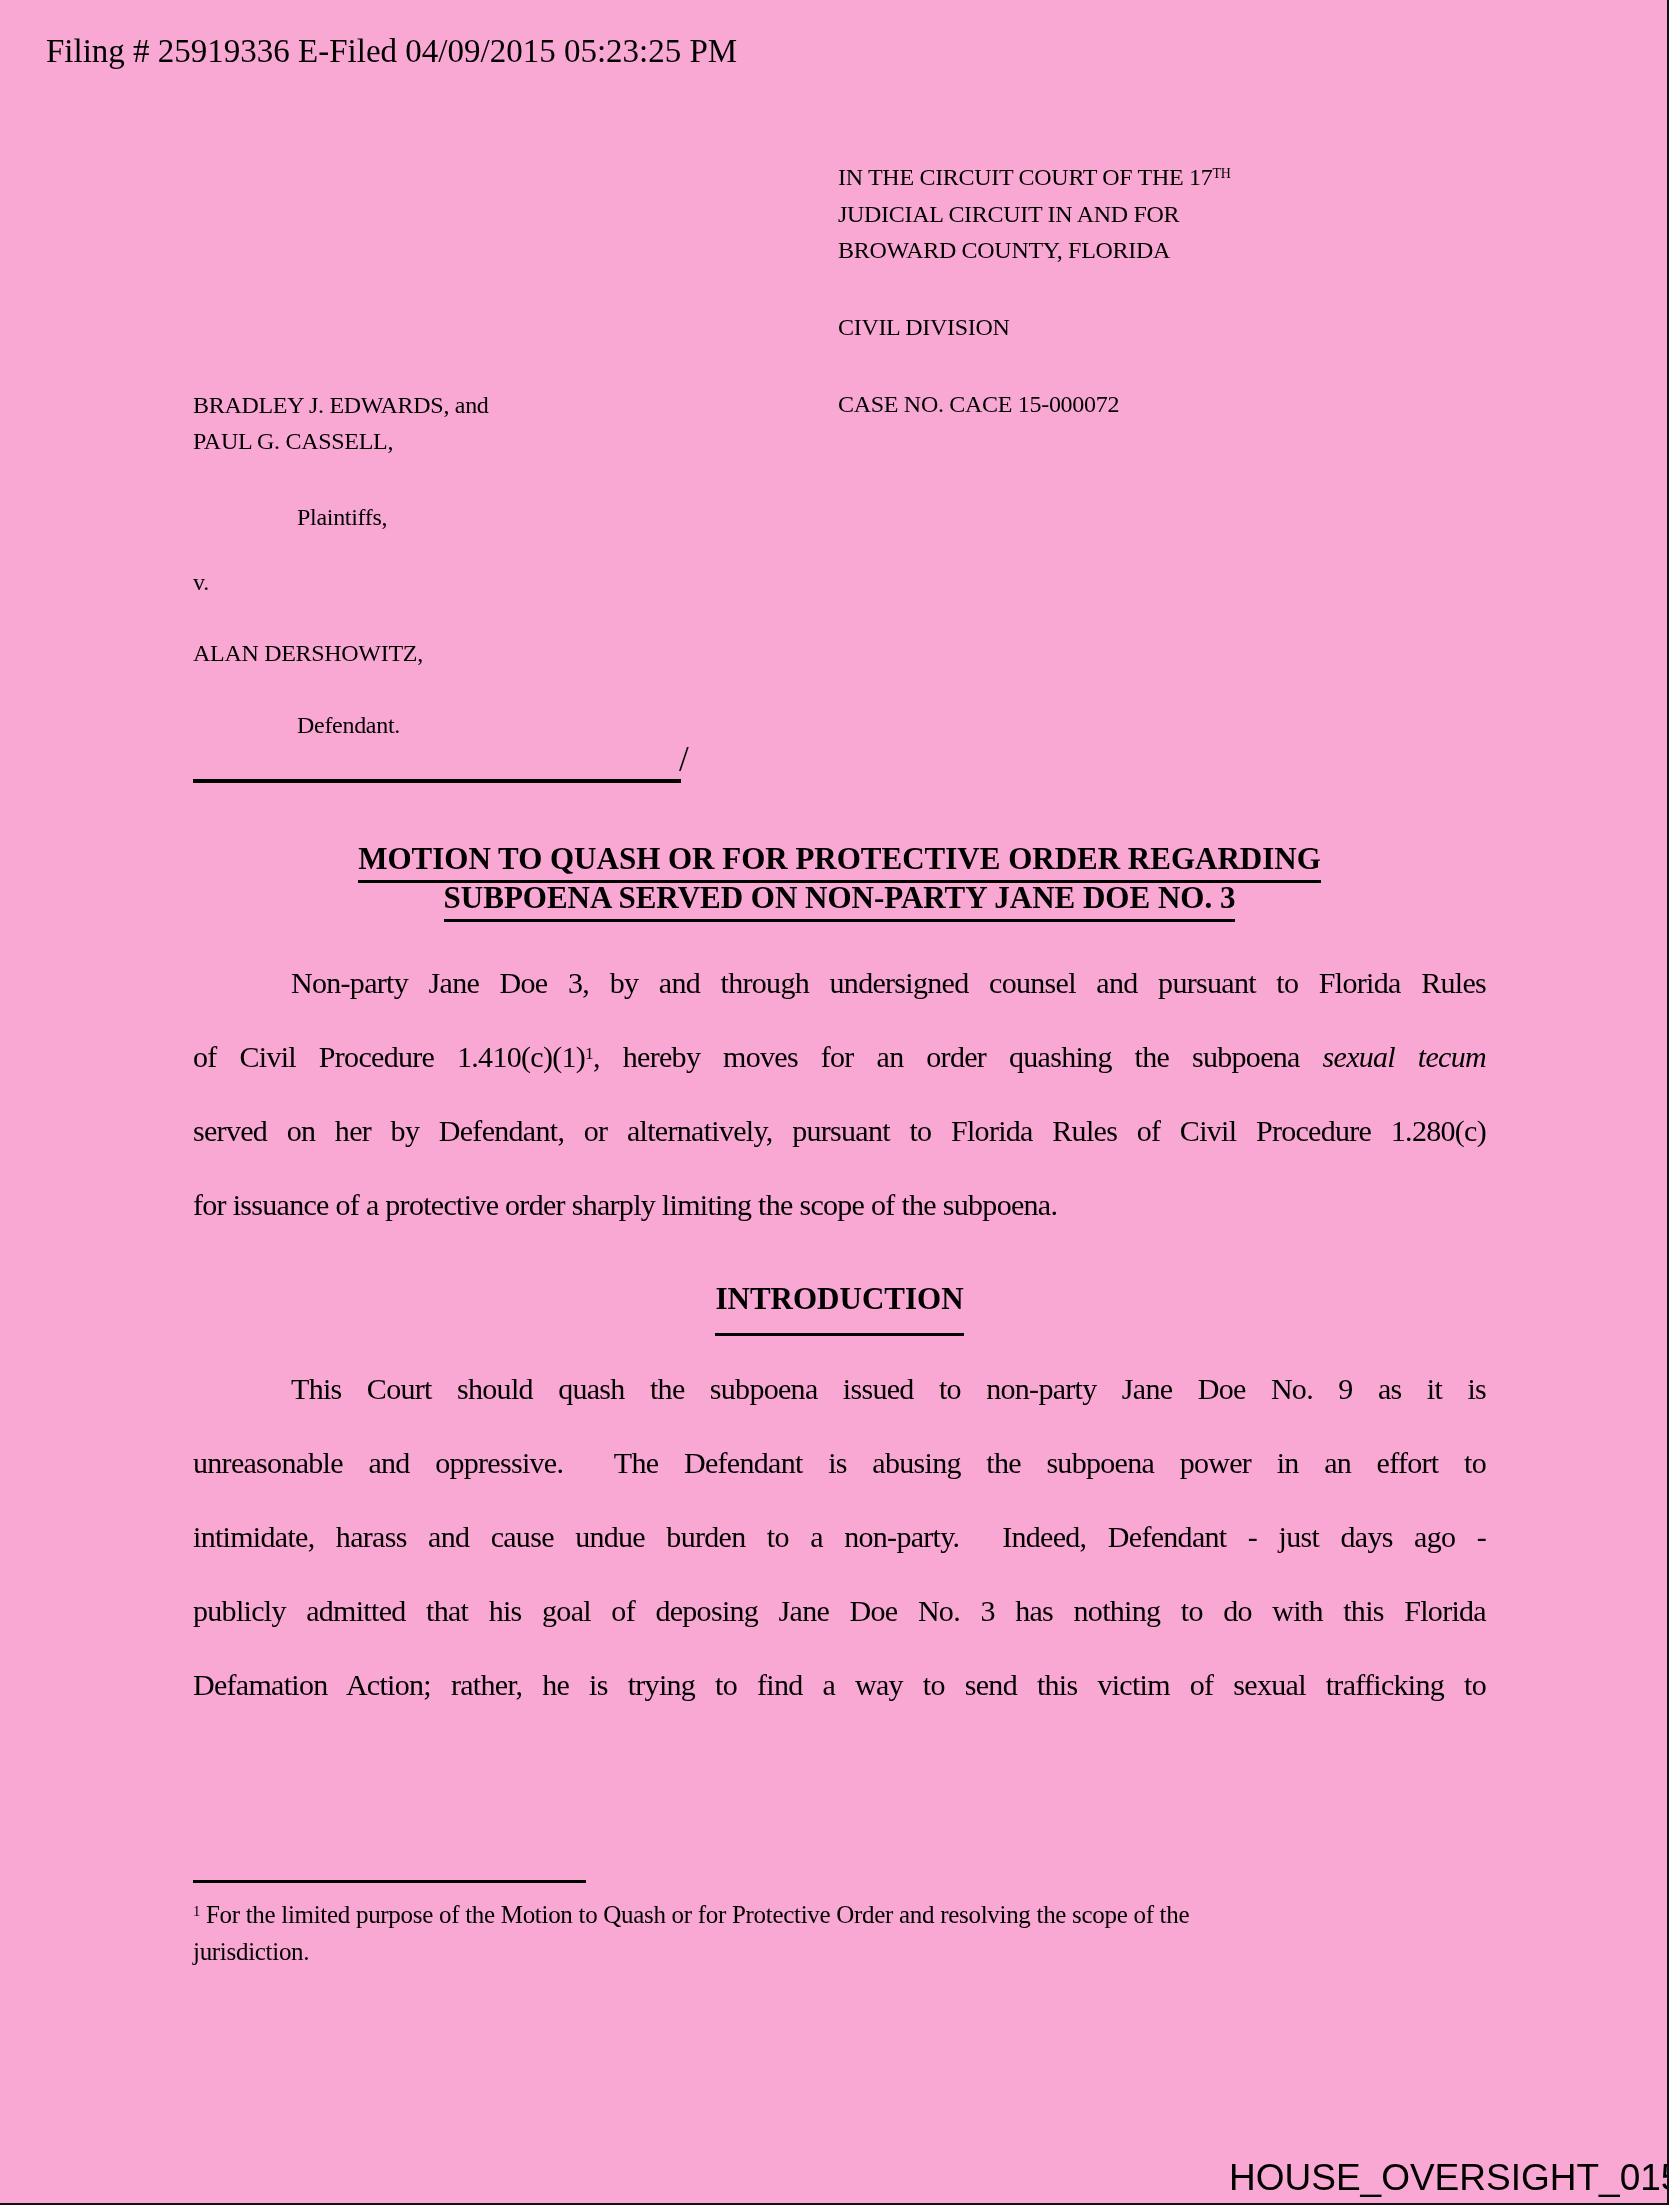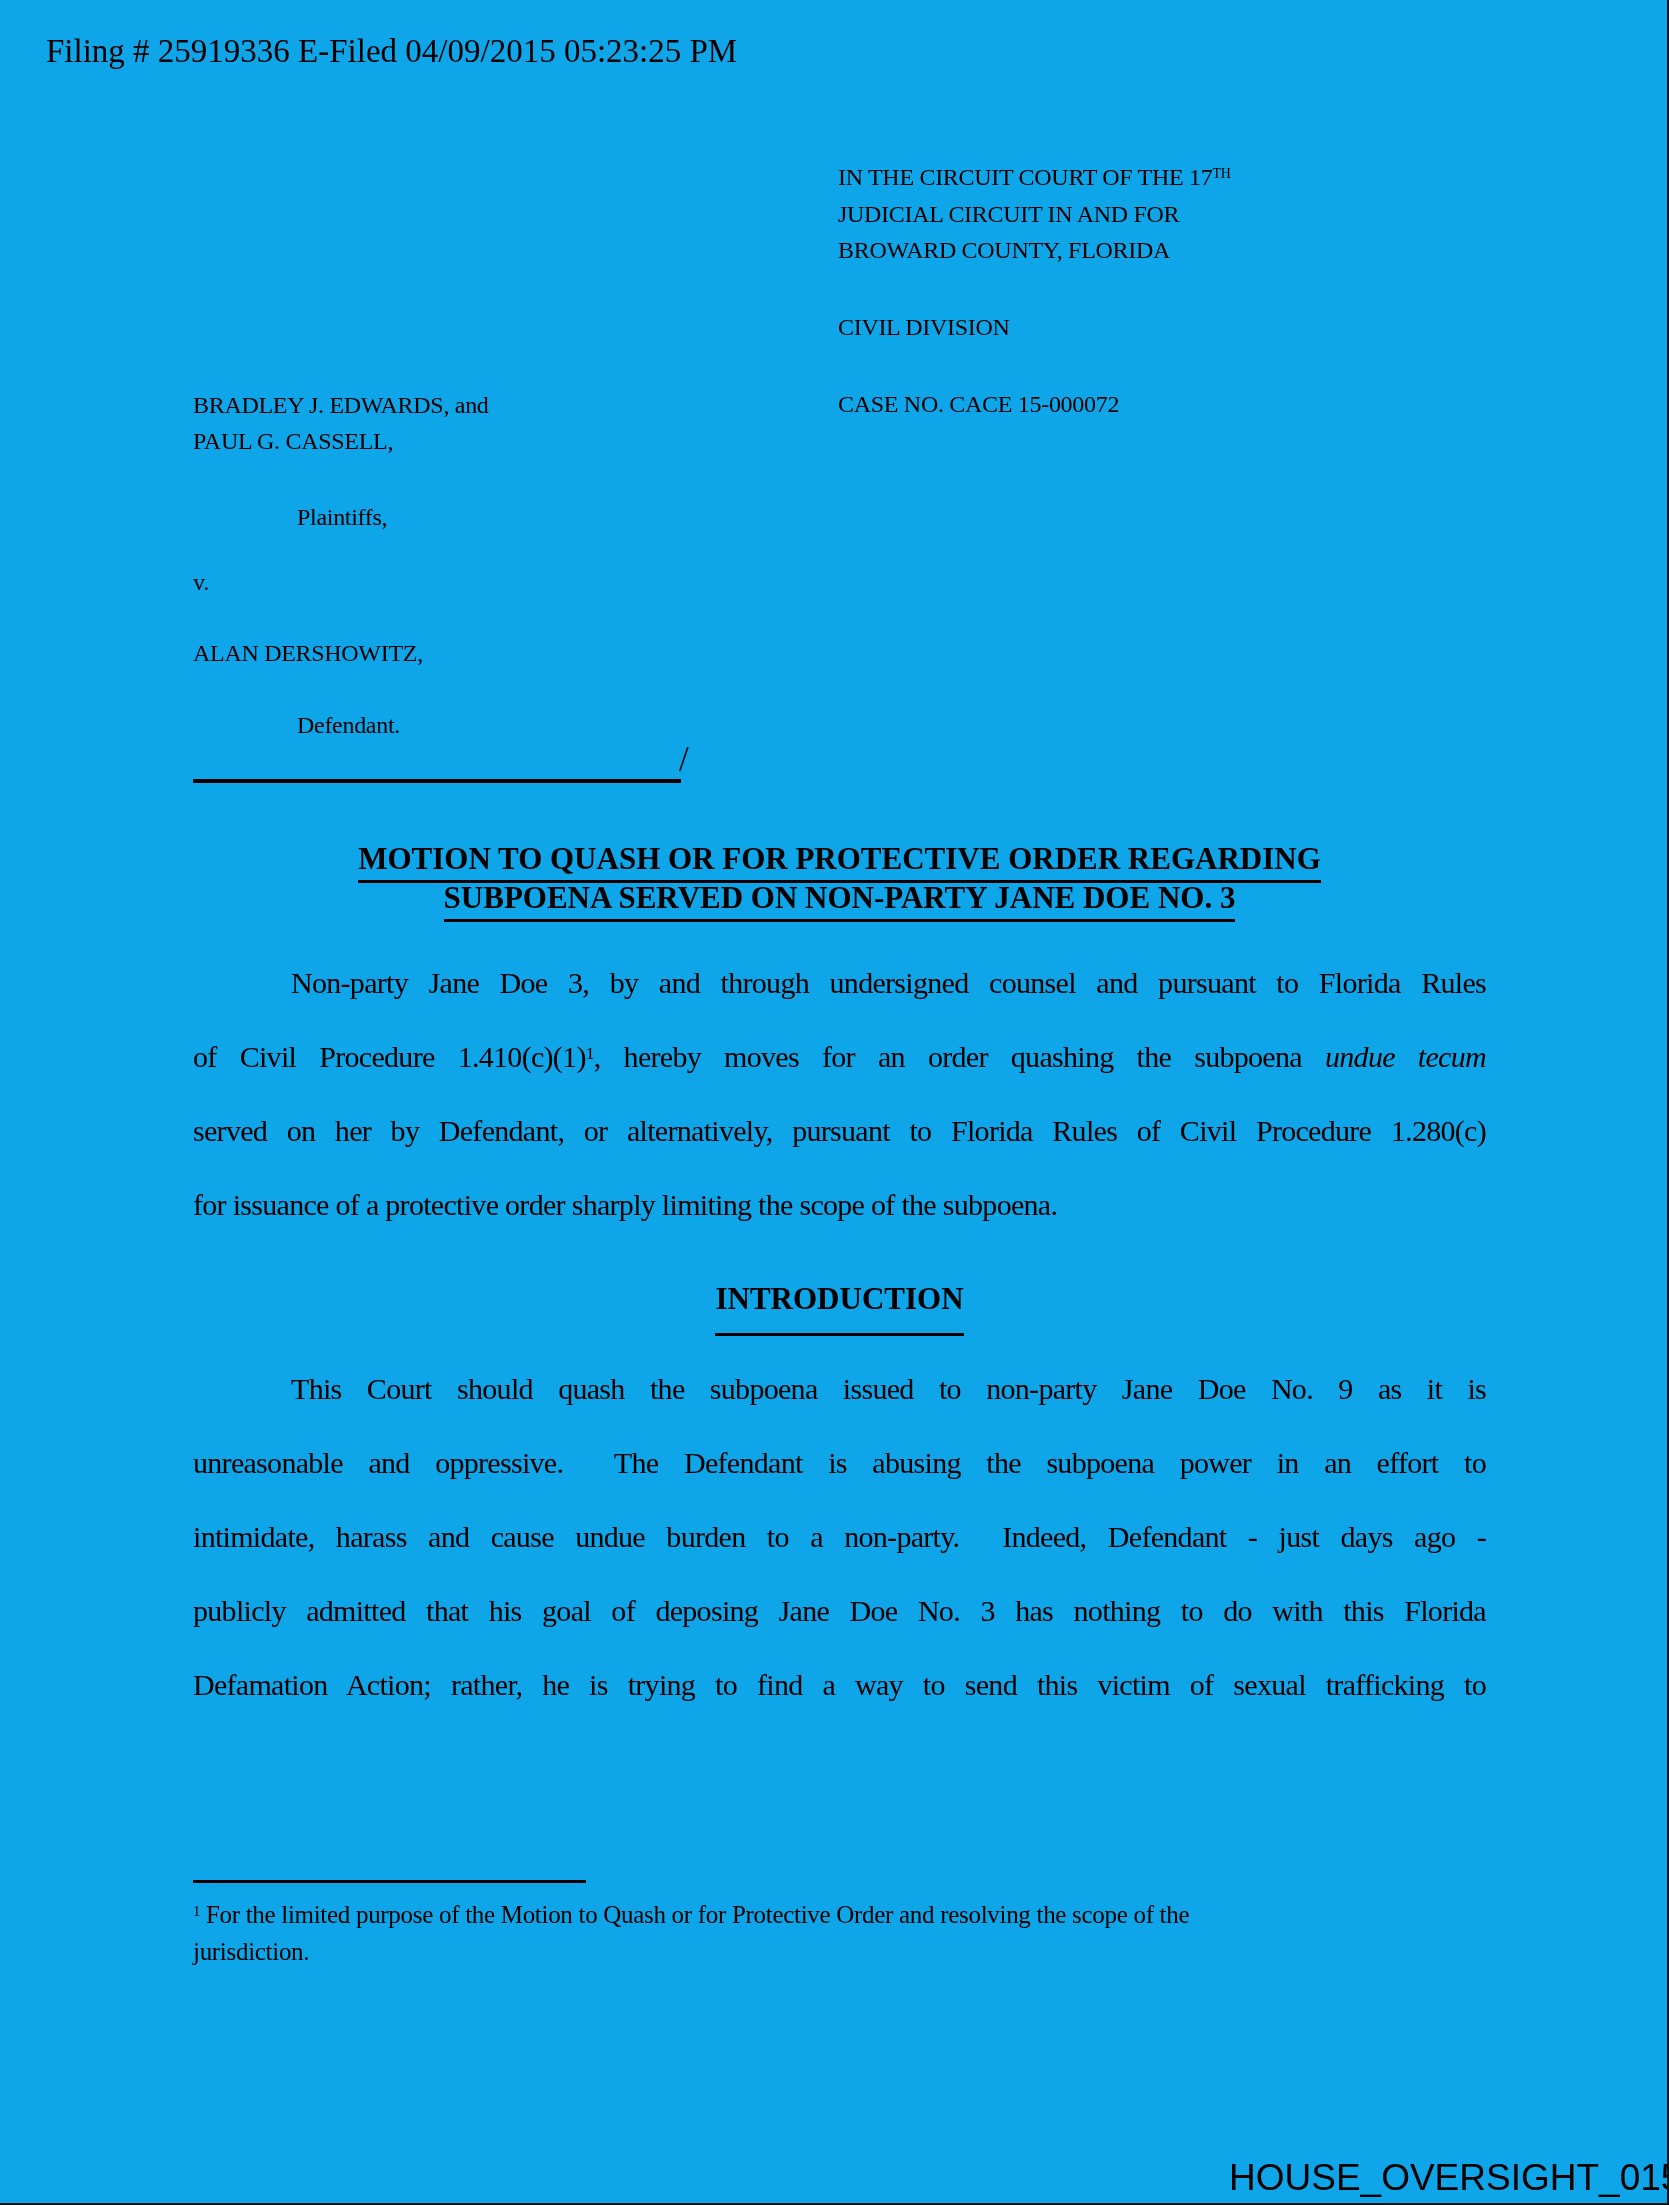--- a/index.html
+++ b/index.html
@@ -1,17 +1,17 @@
 <!DOCTYPE html>
 <html style="font-size:10.5px"><head>
 <meta charset="utf-8">
 <style>
   html,body{margin:0;padding:0;background:#888;}
   .page{
-    position:relative;width:1669px;height:2205px;background:#0ea5e9;
+    position:relative;width:1669px;height:2205px;background:#f9a8d4;
     font-family:"Liberation Serif","DejaVu Serif",serif;color:#000;
     overflow:hidden;
   }
   .abs{position:absolute;white-space:nowrap;}
   .filing{font-size:33px;letter-spacing:0px;}
   .court-line,.cap-line{font-size:24px;letter-spacing:-0.3px;}
   .title-line{position:absolute;left:193px;width:1293px;text-align:center;font-weight:bold;font-size:31px;}
   .title-line .u{border-bottom:3.3px solid #000;padding-bottom:3.9px;}
   .intro{position:absolute;left:193px;width:1293px;text-align:center;font-weight:bold;font-size:31px;}
   .intro .u{border-bottom:3.3px solid #000;padding-bottom:17px;}
@@ -48,21 +48,21 @@
   <div class="abs cap-line" style="left:193px;top:569px">v.</div>
   <div class="abs cap-line" style="left:193px;top:640px">ALAN DERSHOWITZ,</div>
   <div class="abs cap-line" style="left:297px;top:712px">Defendant.</div>
   <div class="cap-underline"></div>
   <div class="cap-slash">/</div>
 
   <div class="title-line" style="top:841px"><span class="u">MOTION TO QUASH OR FOR PROTECTIVE ORDER REGARDING</span></div>
   <div class="title-line" style="top:880px"><span class="u">SUBPOENA SERVED ON NON-PARTY JANE DOE NO. 3</span></div>
 
   <div class="bline jline indent" style="top:966px">Non-party Jane Doe 3, by and through undersigned counsel and pursuant to Florida Rules</div>
-  <div class="bline jline" style="top:1040px"><span>of Civil Procedure 1.410(c)(1)</span><sup>1</sup><span>, hereby moves for an order quashing the subpoena </span><span class="ital">undue tecum</span></div>
+  <div class="bline jline" style="top:1040px"><span>of Civil Procedure 1.410(c)(1)</span><sup>1</sup><span>, hereby moves for an order quashing the subpoena </span><span class="ital">sexual tecum</span></div>
   <div class="bline jline" style="top:1114px">served on her by Defendant, or alternatively, pursuant to Florida Rules of Civil Procedure 1.280(c)</div>
   <div class="bline lline" style="top:1188px">for issuance of a protective order sharply limiting the scope of the subpoena.</div>
 
   <div class="intro" style="top:1281px"><span class="u">INTRODUCTION</span></div>
 
   <div class="bline jline indent" style="top:1372px">This Court should quash the subpoena issued to non-party Jane Doe No. 9 as it is</div>
   <div class="bline jline" style="top:1446px">unreasonable and oppressive.&nbsp; The Defendant is abusing the subpoena power in an effort to</div>
   <div class="bline jline" style="top:1520px">intimidate, harass and cause undue burden to a non-party.&nbsp; Indeed, Defendant - just days ago -</div>
   <div class="bline jline" style="top:1594px">publicly admitted that his goal of deposing Jane Doe No. 3 has nothing to do with this Florida</div>
   <div class="bline jline" style="top:1668px">Defamation Action; rather, he is trying to find a way to send this victim of sexual trafficking to</div>

